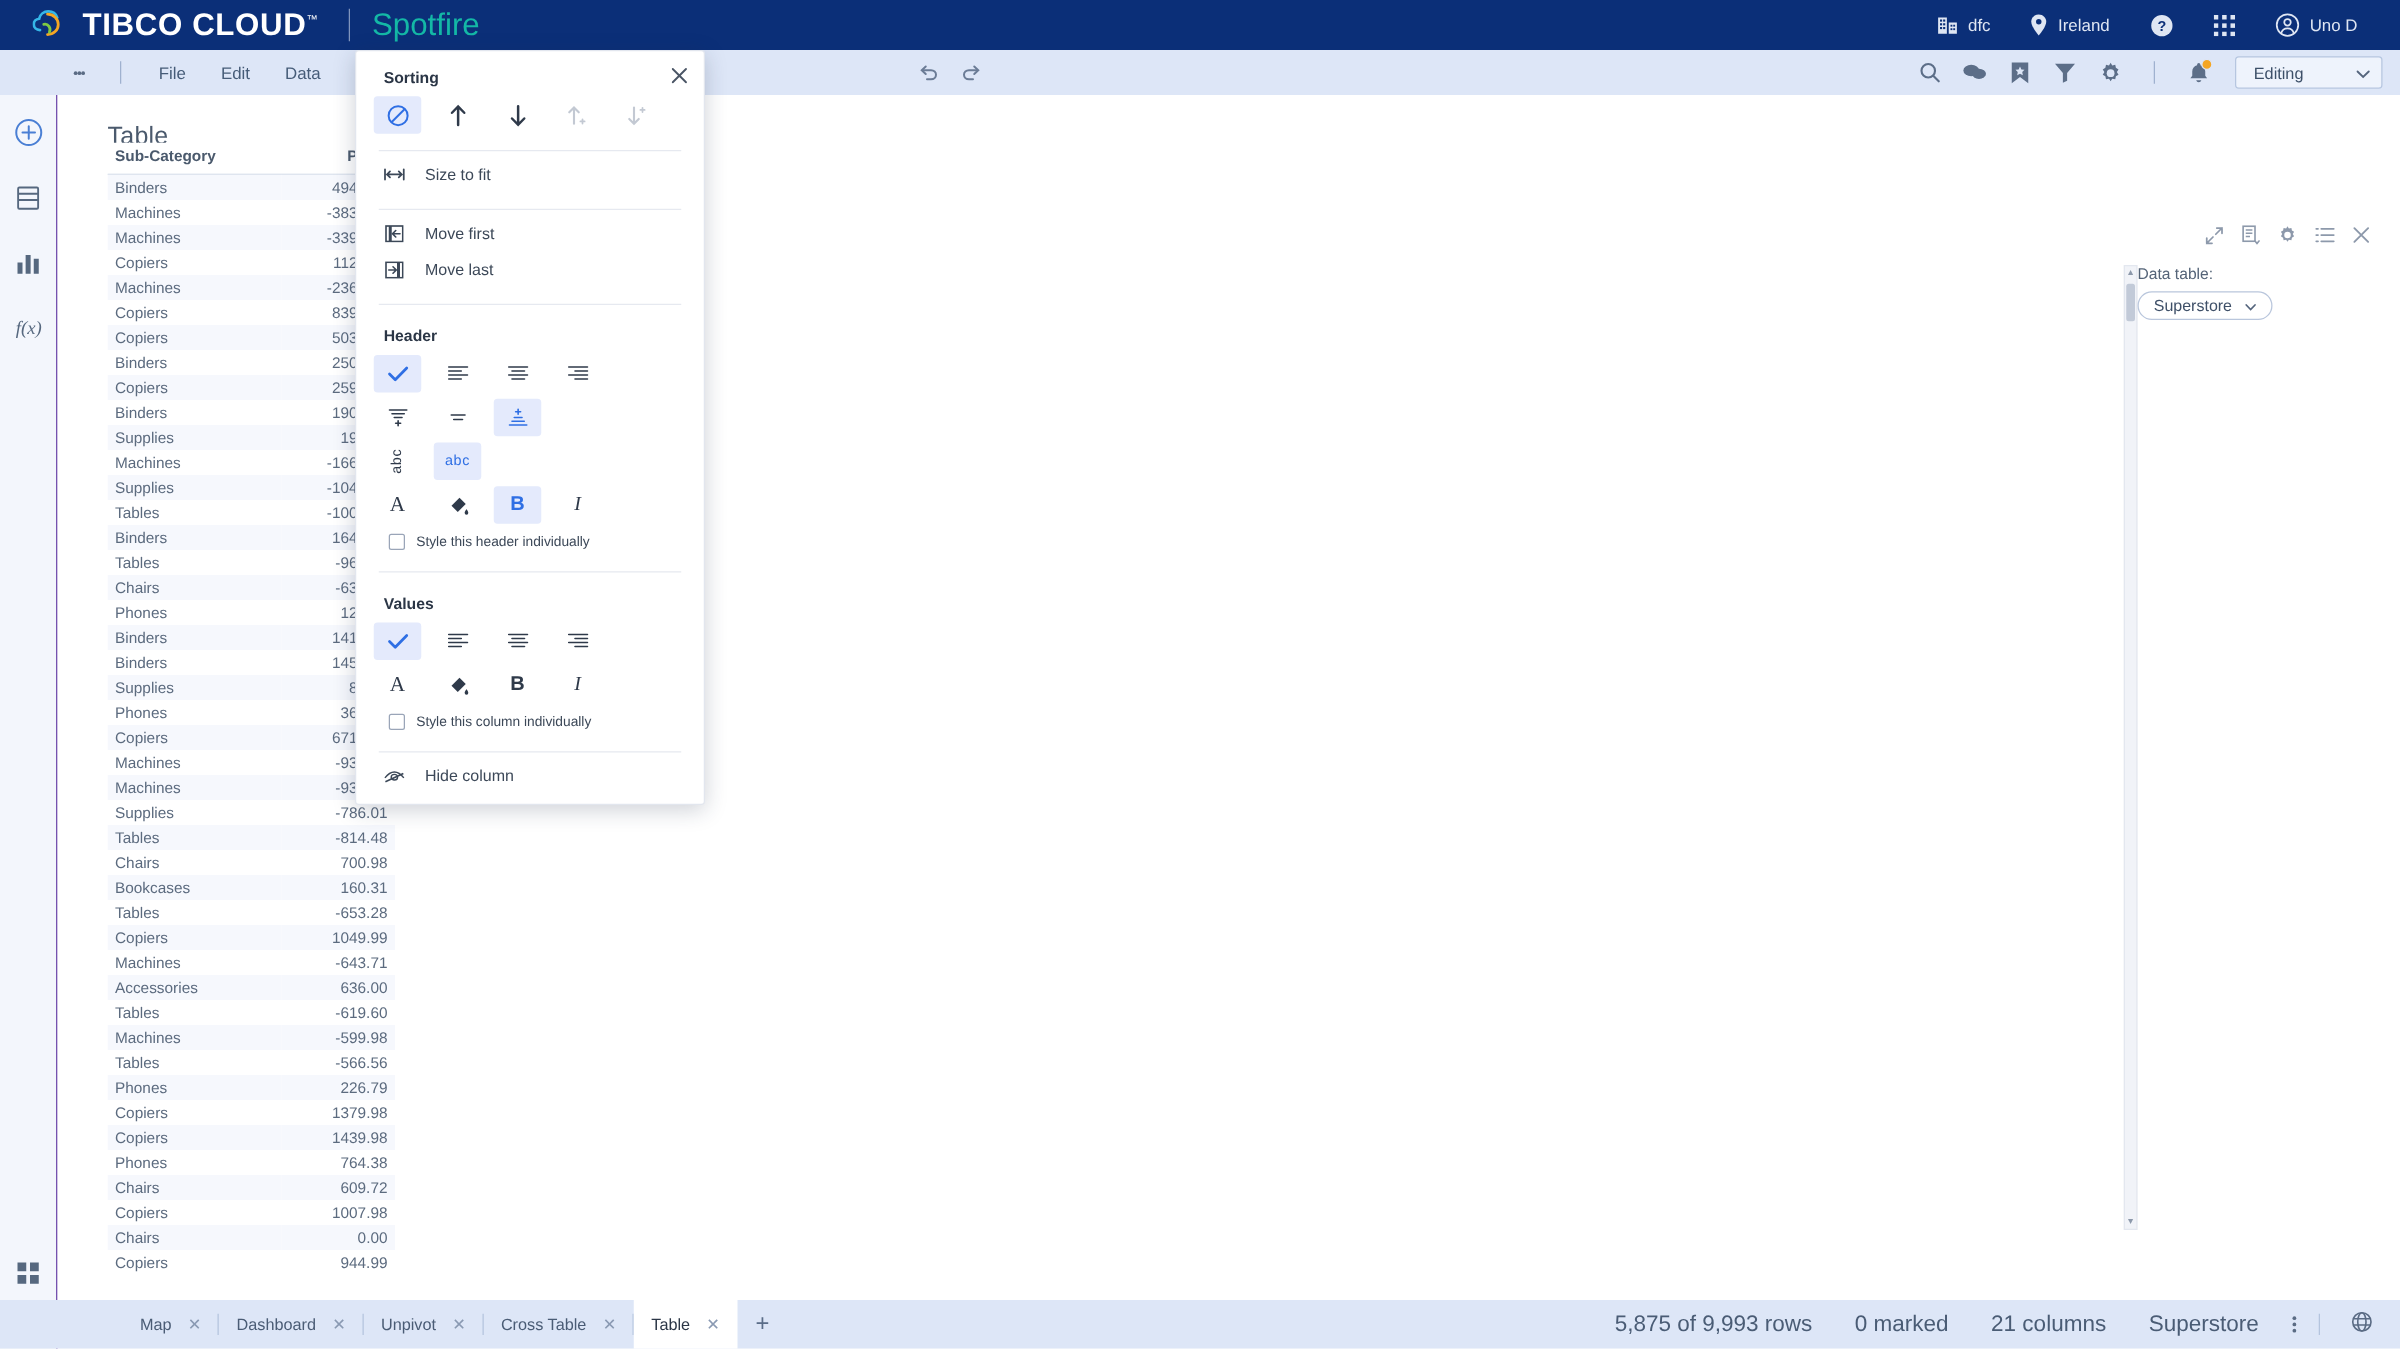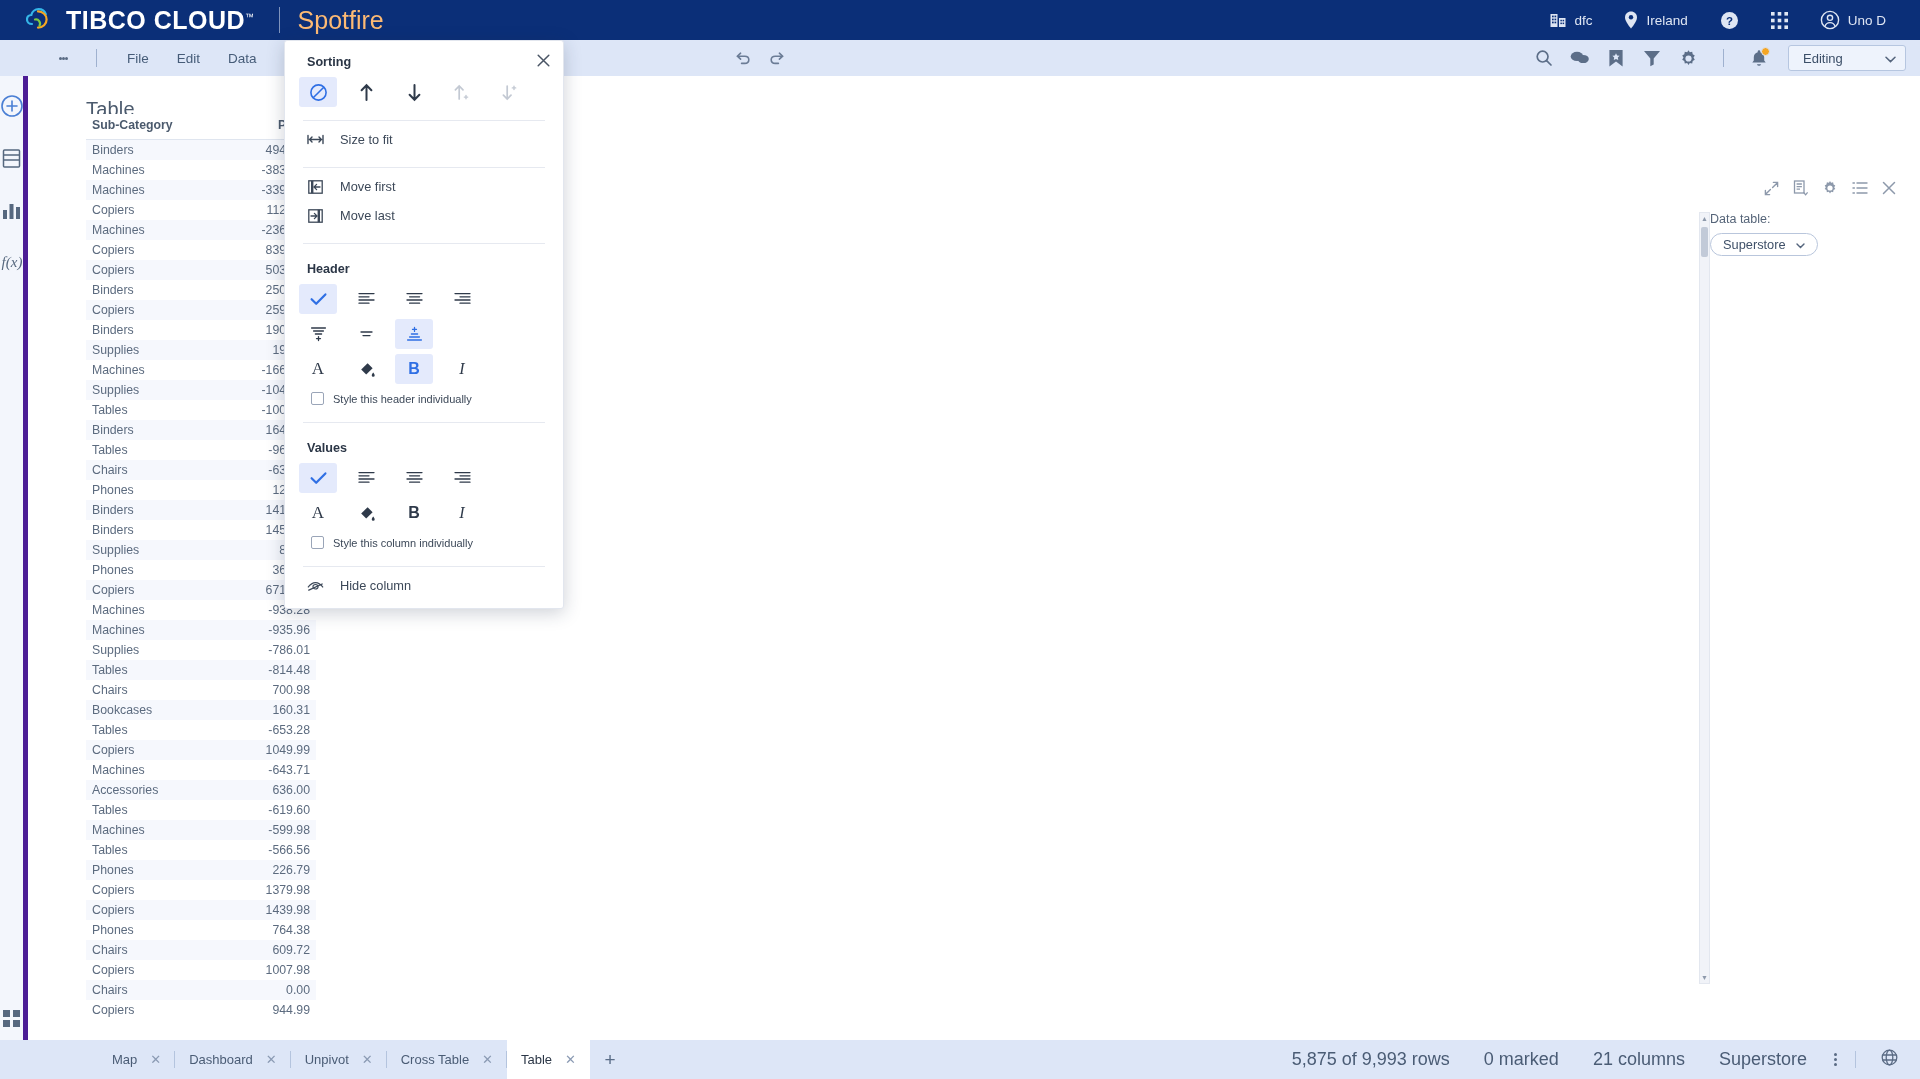--- a/index.html
+++ b/index.html
@@ -22,21 +22,21 @@
   .brand-logo-wrap { display: flex; align-items: center; padding-left: 26px; gap: 10px; }
   .tibco-mark { width: 30px; height: 26px; position: relative; flex: none; }
   .brand-text {
     color: #fff; font-size: 25px; letter-spacing: .5px; font-weight: 700;
     font-family: "Liberation Sans", sans-serif;
   }
   .brand-tm { font-size: 9px; vertical-align: super; font-weight: 400; }
   .brand-sep {
     width: 1px; height: 26px; background: #7f94bd; margin: 0 18px 0 24px;
   }
-  .brand-product { color: #fdba74; font-size: 25px; font-weight: 400; }
+  .brand-product { color: #14b8a6; font-size: 25px; font-weight: 400; }
   .brandbar-right {
     margin-left: auto; display: flex; align-items: flex-start; gap: 0; padding-right: 18px;
   }
   .bb-item {
     display: flex; align-items: center; gap: 8px;
     color: #dfe6f3; font-size: 13.5px; padding: 0 16px; height: 40px; cursor: pointer;
   }
   .bb-icon { display: flex; align-items: center; justify-content: center; }
 
   
@@ -67,22 +67,22 @@
   .editing-select {
     display: flex; align-items: center; gap: 22px; height: 26px;
     border: 1px solid #b6c6e0; background: #eef3fc; border-radius: 3px;
     padding: 0 9px 0 14px; margin-left: 10px; cursor: pointer;
     font-size: 13px; color: #3c4f68; min-width: 118px; justify-content: space-between;
   }
   .toolbar-undo { margin-left: 8px; }
 
   
   .rail {
-    position: absolute; left: 0; top: 76px; width: 28px; bottom: 0;
-    background: #f3f6fc; border-right: 5px solid #4c1d95;
+    position: absolute; left: 0; top: 76px; width: 46px; bottom: 0;
+    background: #f3f6fc; border-right: 1px solid #4c1d95;
     display: flex; flex-direction: column; align-items: center; padding-top: 14px; gap: 20px;
   }
   .rail-ico {
     width: 32px; height: 32px; display: flex; align-items: center; justify-content: center;
     cursor: pointer; color: #56687f; border-radius: 4px;
   }
   .rail-bottom { margin-top: auto; margin-bottom: 44px; }
 
   
   .canvas {
@@ -787,20 +787,28 @@
           <path d="M3 5h11M5 8.6h7"></path>
         </svg>
       </div>
       <div class="icon-btn sel">
         <svg width="17" height="16" viewBox="0 0 17 16" fill="none" stroke="#2f6fe4" stroke-width="1.3" stroke-linecap="round">
           <path d="M8.5 1.4v4M6.5 3.4h4M5.4 8h6.2M3.6 11h9.8M1.6 14h13.8"></path>
         </svg>
       </div>
     </div>
 
+    <div class="icon-row" style="margin-top:5px;">
+      <div class="icon-btn">
+        <span class="abc-vert">abc</span>
+      </div>
+      <div class="icon-btn sel">
+        <span class="abc-horiz">abc</span>
+      </div>
+    </div>
 
     <div class="icon-row" style="margin-top:5px;">
       <div class="icon-btn">
         <span class="glyph-A">A</span>
       </div>
       <div class="icon-btn">
         <svg width="17" height="17" viewBox="0 0 17 17" fill="currentColor">
           <path d="M9.6 2.2 3.2 8.6l5 5 6.4-6.4z"></path>
           <path d="M15.2 11.4s1.5 1.8 1.5 2.8a1.5 1.5 0 01-3 0c0-1 1.5-2.8 1.5-2.8z"></path>
         </svg>

